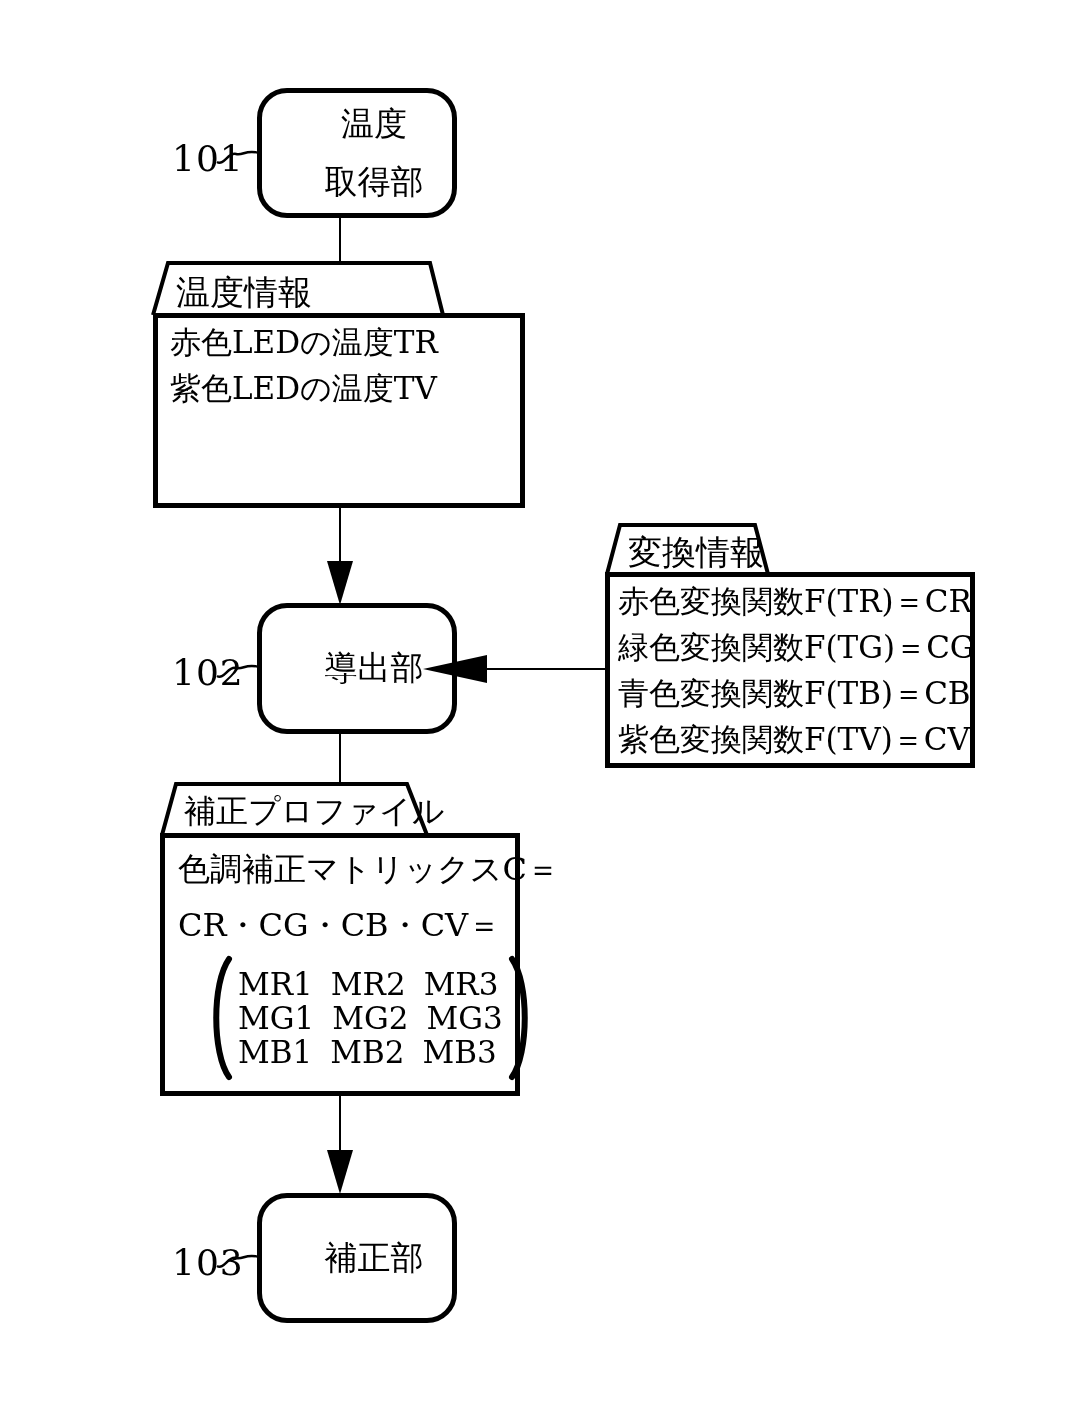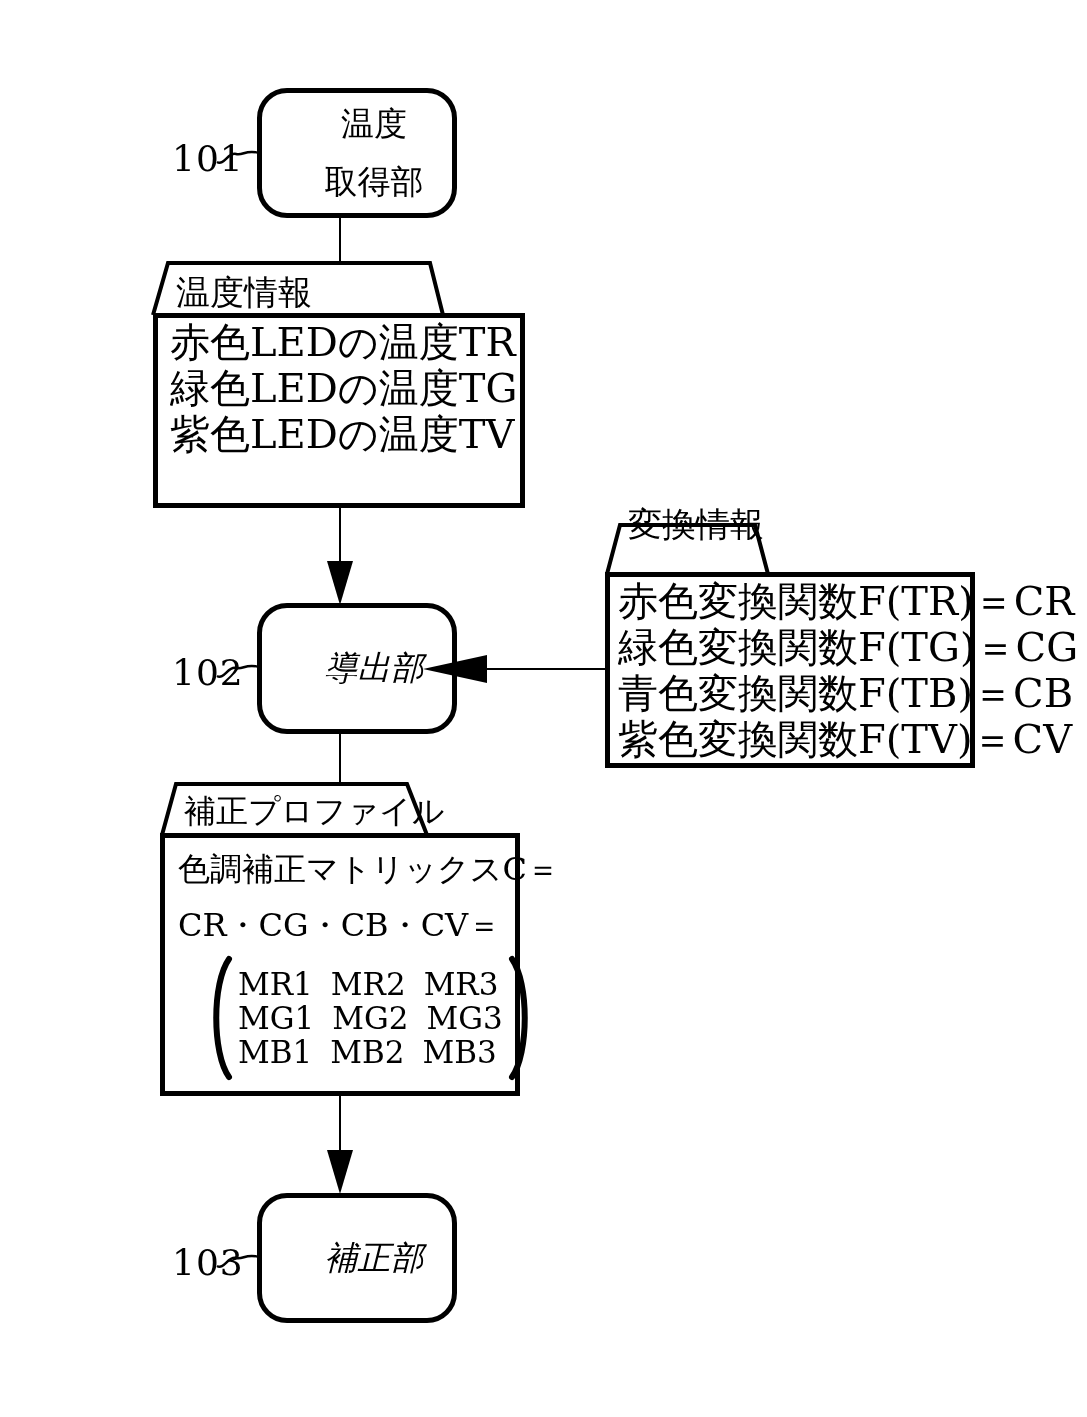--- a/index.html
+++ b/index.html
@@ -7,37 +7,37 @@
     position:relative;width:1087px;height:1417px;background:#ffffff;
     font-family:"DejaVu Serif","Liberation Serif",serif;color:#000;
     overflow:hidden;margin:0 auto;
   }
   
   .node{
     position:absolute;border:5px solid #000;border-radius:30px;background:#fff;
     display:flex;flex-direction:column;align-items:center;justify-content:center;
     font-size:33px;line-height:1.1;text-align:center;gap:22px;padding-left:34px;
   }
-  .node.single{gap:0;font-style:italic;}
+  .node.single{gap:0;}
   
   .ref{position:absolute;font-size:36px;letter-spacing:1px;}
   
   .vline,.hline{position:absolute;background:#000;}
   
   .arrow-down{position:absolute;width:0;height:0;
     border-left:13px solid transparent;border-right:13px solid transparent;
     border-top:44px solid #000;}
   .arrow-left{position:absolute;width:0;height:0;
     border-top:14px solid transparent;border-bottom:14px solid transparent;
     border-right:64px solid #000;}
   
   .tabsvg{position:absolute;}
   .tab-label{position:absolute;font-size:34px;white-space:nowrap;}
   .folder-body{position:absolute;border:5px solid #000;background:#fff;}
-  .folder-lines{position:absolute;font-size:40px;line-height:46px;white-space:nowrap;}
+  .folder-lines{position:absolute;font-size:31px;line-height:46px;white-space:nowrap;}
   .prof-line{position:absolute;font-size:32px;white-space:nowrap;}
   
   .matrix{position:absolute;display:flex;align-items:center;}
   .mrows{display:flex;flex-direction:column;margin:0 4px;}
   .mrow{display:flex;gap:18px;font-size:31px;line-height:34px;}
   .squig{position:absolute;}
 </style>
 </head>
 <body>
 
@@ -54,42 +54,41 @@
 
   <div class="vline" style="left:339px;top:217px;width:2px;height:47px;"></div>
 
   <svg class="tabsvg" style="left:148px;top:258px;" width="302" height="60" viewBox="0 0 302 60">
     <path d="M5,57 L20,5 L282,5 L295,57" fill="#fff" stroke="#000" stroke-width="4"></path>
   </svg>
   <div class="tab-label" style="left:176px;top:270px;">温度情報</div>
   <div class="folder-body" style="left:153px;top:313px;width:362px;height:185px;"></div>
   <div class="folder-lines" style="left:170px;top:319px;">
     <div>赤色LEDの温度TR</div>
-    <div>緑色LEDの温度TG</div>
     <div>紫色LEDの温度TV</div>
   </div>
 
   <div class="vline" style="left:339px;top:503px;width:2px;height:65px;"></div>
   <div class="arrow-down" style="left:327px;top:561px;"></div>
 
   <div class="ref" style="left:172px;top:652px;">102</div>
   <svg class="squig" style="left:215px;top:658px;" width="46" height="26" viewBox="0 0 46 26">
     <path d="M2,18 C9,22 13,8 21,10 C28,12 31,5 44,9" fill="none" stroke="#000" stroke-width="2.5"></path>
   </svg>
   <div class="node single" style="left:257px;top:603px;width:156px;height:121px;">
     <span>導出部</span>
   </div>
 
   <div class="hline" style="left:484px;top:668px;width:121px;height:2px;"></div>
   <div class="arrow-left" style="left:423px;top:655px;"></div>
 
   <svg class="tabsvg" style="left:600px;top:520px;" width="175" height="57" viewBox="0 0 175 57">
     <path d="M7,54 L20,5 L155,5 L168,54" fill="#fff" stroke="#000" stroke-width="4"></path>
   </svg>
-  <div class="tab-label" style="left:628px;top:502px;">変換情報</div>
+  <div class="tab-label" style="left:628px;top:530px;">変換情報</div>
   <div class="folder-body" style="left:605px;top:572px;width:360px;height:186px;"></div>
   <div class="folder-lines" style="left:618px;top:578px;">
     <div>赤色変換関数F(TR)＝CR</div>
     <div>緑色変換関数F(TG)＝CG</div>
     <div>青色変換関数F(TB)＝CB</div>
     <div>紫色変換関数F(TV)＝CV</div>
   </div>
 
   <div class="vline" style="left:339px;top:729px;width:2px;height:55px;"></div>
 

